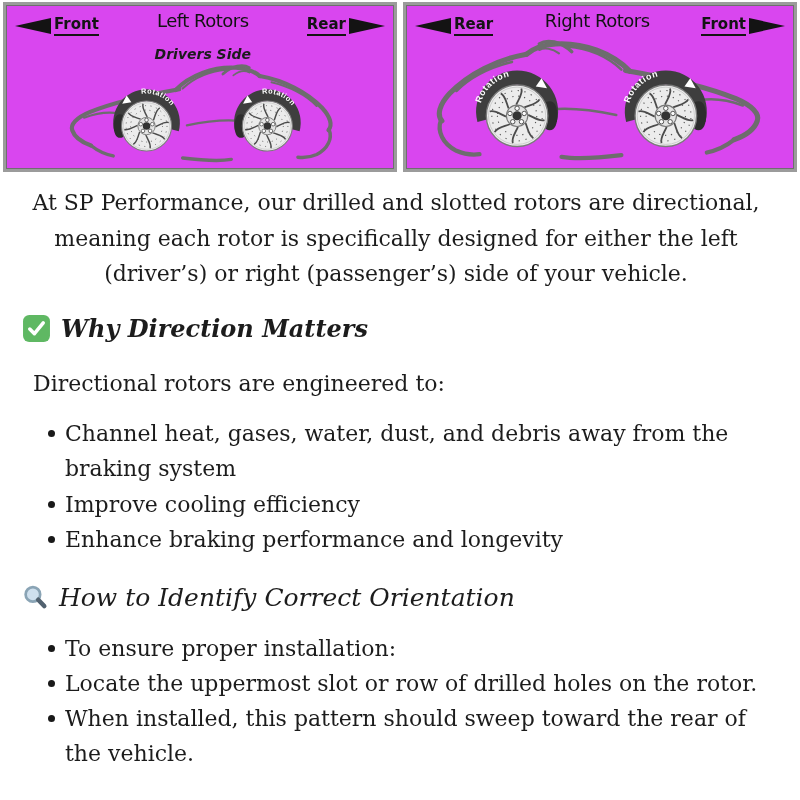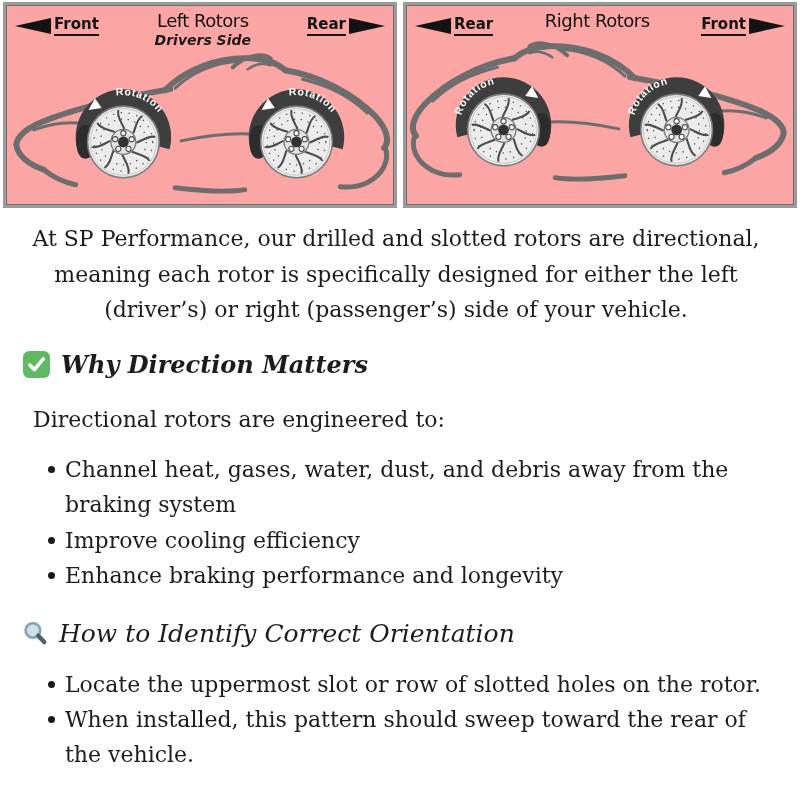--- a/index.html
+++ b/index.html
@@ -5,39 +5,39 @@
   * { box-sizing: border-box; }
   html,body { margin:0; padding:0; }
   body {
     width: 800px; height: 800px; background:#fff; overflow:hidden;
     font-family: "DejaVu Serif", serif; color:#1c1c1c;
   }
 
   
   .diagram { display:flex; gap:6px; padding:2px 3px 0 3px; }
   .panel {
-    flex:1; margin:0; height:206px; background:#fca5a5;
+    flex:1; margin:0; height:170px; background:#d946ef;
     border:3px solid #9b9b9b; box-shadow: inset 0 0 0 1px #6f6f6f;
     display:flex; flex-direction:column; overflow:hidden;
   }
   .panel-header {
     display:flex; justify-content:space-between; align-items:flex-start;
     padding:7px 9px 0 9px; font-family:"DejaVu Sans", sans-serif;
   }
   .dir { display:flex; align-items:center; gap:3px; margin-top:4px; }
   .dir-label {
     font-weight:bold; font-size:15px; color:#131313;
     border-bottom:2.5px solid #131313; line-height:1.15; padding-bottom:1px;
   }
   .tri { width:0; height:0; display:inline-block; }
   .tri-left  { border-right:36px solid #131313; border-top:8px solid transparent; border-bottom:8px solid transparent; }
   .tri-right { border-left:36px solid #131313; border-top:8px solid transparent; border-bottom:8px solid transparent; }
   .panel-titles { text-align:center; }
   .panel-title { font-weight:normal; font-size:18px; line-height:1.05; color:#121212; letter-spacing:-0.5px; }
-  .panel-subtitle { font-weight:bold; font-style:italic; font-size:14px; color:#1b1b1b; margin-top:1px; }
+  .panel-subtitle { font-weight:bold; font-style:italic; font-size:14px; color:#1b1b1b; margin-top:15px; }
   .car-art { width:100%; height:160px; display:block; margin-top:-4px; }
   .rot-text {
     font-family:"Liberation Sans", sans-serif; font-size:10.5px; font-weight:bold;
     fill:#fff; letter-spacing:0.8px;
   }
 
   
   .article { padding:0 30px 0 22px; }
   .intro { margin:13px 0 8px 0; font-size:22px; line-height:35.5px;text-align:center; }
   .sec-title {
@@ -195,17 +195,18 @@
 
   <h2 class="sec-title normal">
     <svg class="icon-badge" width="27" height="27" viewBox="0 0 26 26">
       <circle class="mag-lens" cx="10.5" cy="10" r="7"></circle>
       <line class="mag-handle" x1="15.6" y1="15.2" x2="21.4" y2="21.2"></line>
     </svg>
     <span>How to Identify Correct Orientation</span>
   </h2>
 
   <ul class="blist second">
-    <li>Locate the uppermost slot or row of slotted holes on the rotor.</li>
+    <li>To ensure proper installation:</li>
+    <li>Locate the uppermost slot or row of drilled holes on the rotor.</li>
     <li>When installed, this pattern should sweep toward the rear of the vehicle.</li>
   </ul>
 
 </main>
 
 </body></html>

